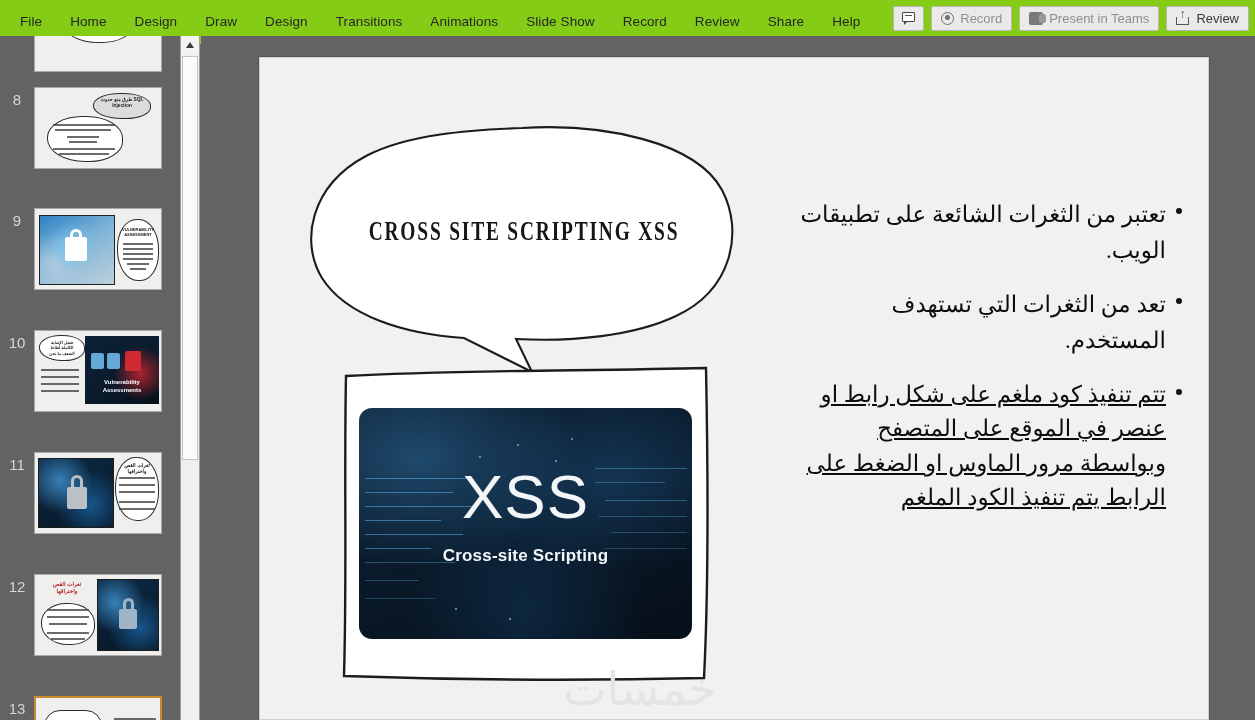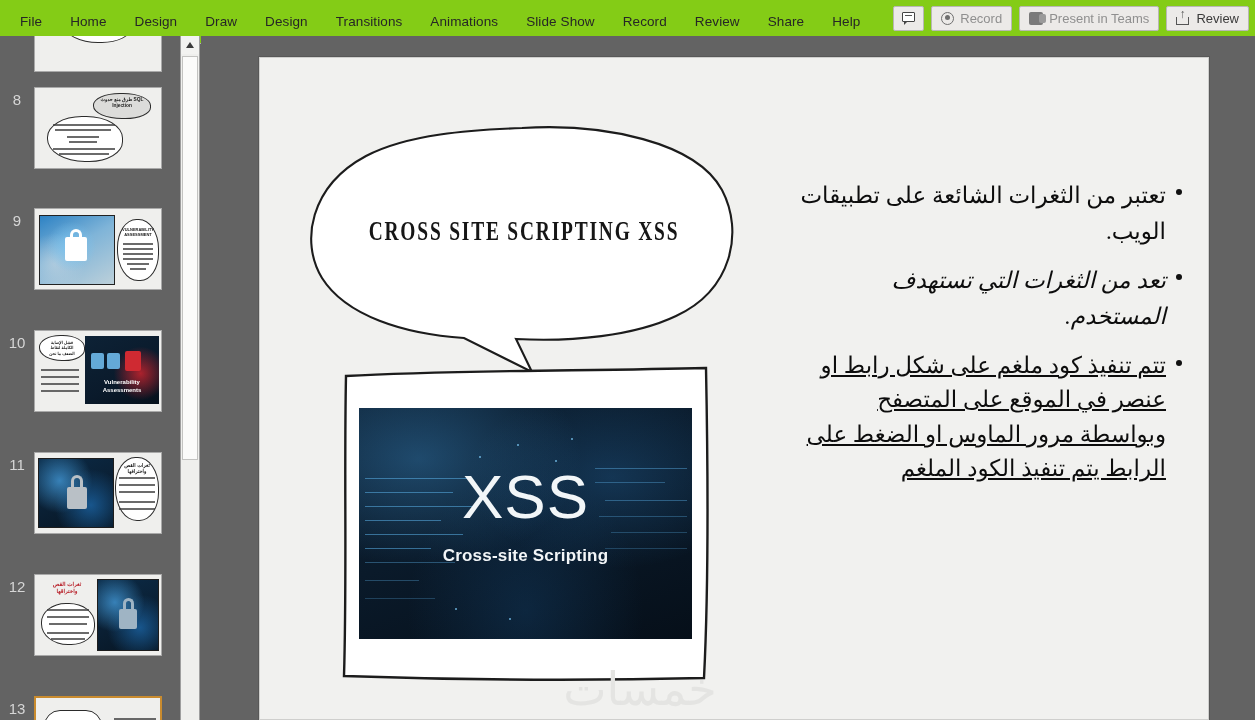--- a/index.html
+++ b/index.html
@@ -160,20 +160,21 @@
     transform:scaleX(.72); transform-origin:center;
     white-space:nowrap;
   }
 
   
   .frame-wrap{ position:absolute; left:80px; top:302px; width:372px; height:325px; }
   .frame-wrap svg{ position:absolute; left:0; top:0; }
   .photo{
     position:absolute; left:19px; top:48px; width:333px; height:231px;
     overflow:hidden;
+    border-radius:13px;
   }
   .photo-bg{
     position:absolute; inset:0;
     background:
       radial-gradient(ellipse at 18% 22%, rgba(60,140,200,.40), transparent 42%),
       radial-gradient(ellipse at 76% 30%, rgba(40,110,170,.32), transparent 40%),
       radial-gradient(ellipse at 50% 88%, rgba(25,80,130,.30), transparent 50%),
       linear-gradient(160deg,#0d2134 0%, #0a1a2a 48%, #060f19 100%);
   }
   .codeline{ position:absolute; height:1.4px; background:rgba(90,175,230,.55); }
@@ -188,27 +189,27 @@
     font-size:17px; font-weight:bold; color:#f3f6f8; letter-spacing:.2px;
   }
 
   
   .bullets{
     position:absolute; right:42px; top:120px; width:370px;
     direction:rtl; text-align:right;
     font-family:"Liberation Serif", serif;
     color:#0d0d0d;
   }
-  .bullets li{ list-style:none; position:relative; margin-bottom:14px; }
+  .bullets li{ list-style:none; position:relative; margin-bottom:14px;margin-top:19px; }
   .bullets li .dot{
     position:absolute; right:-16px; top:11px; width:6px; height:6px;
     background:#111; border-radius:50%;
   }
   .b1{ font-size:23px; line-height:1.55; }
-  .b2{ font-size:23px; line-height:1.55;font-style:italic; }
+  .b2{ font-size:23px; line-height:1.55; }
   .b3{ font-size:23px; line-height:1.50;text-decoration:underline; }
 
   .watermark{
     position:absolute; left:270px; top:604px; width:220px; text-align:center;
     direction:rtl; font-family:"Liberation Serif", serif;
     font-size:46px; color:#e4e4e2; letter-spacing:2px;
   }
 </style>
 </head>
 <body>

